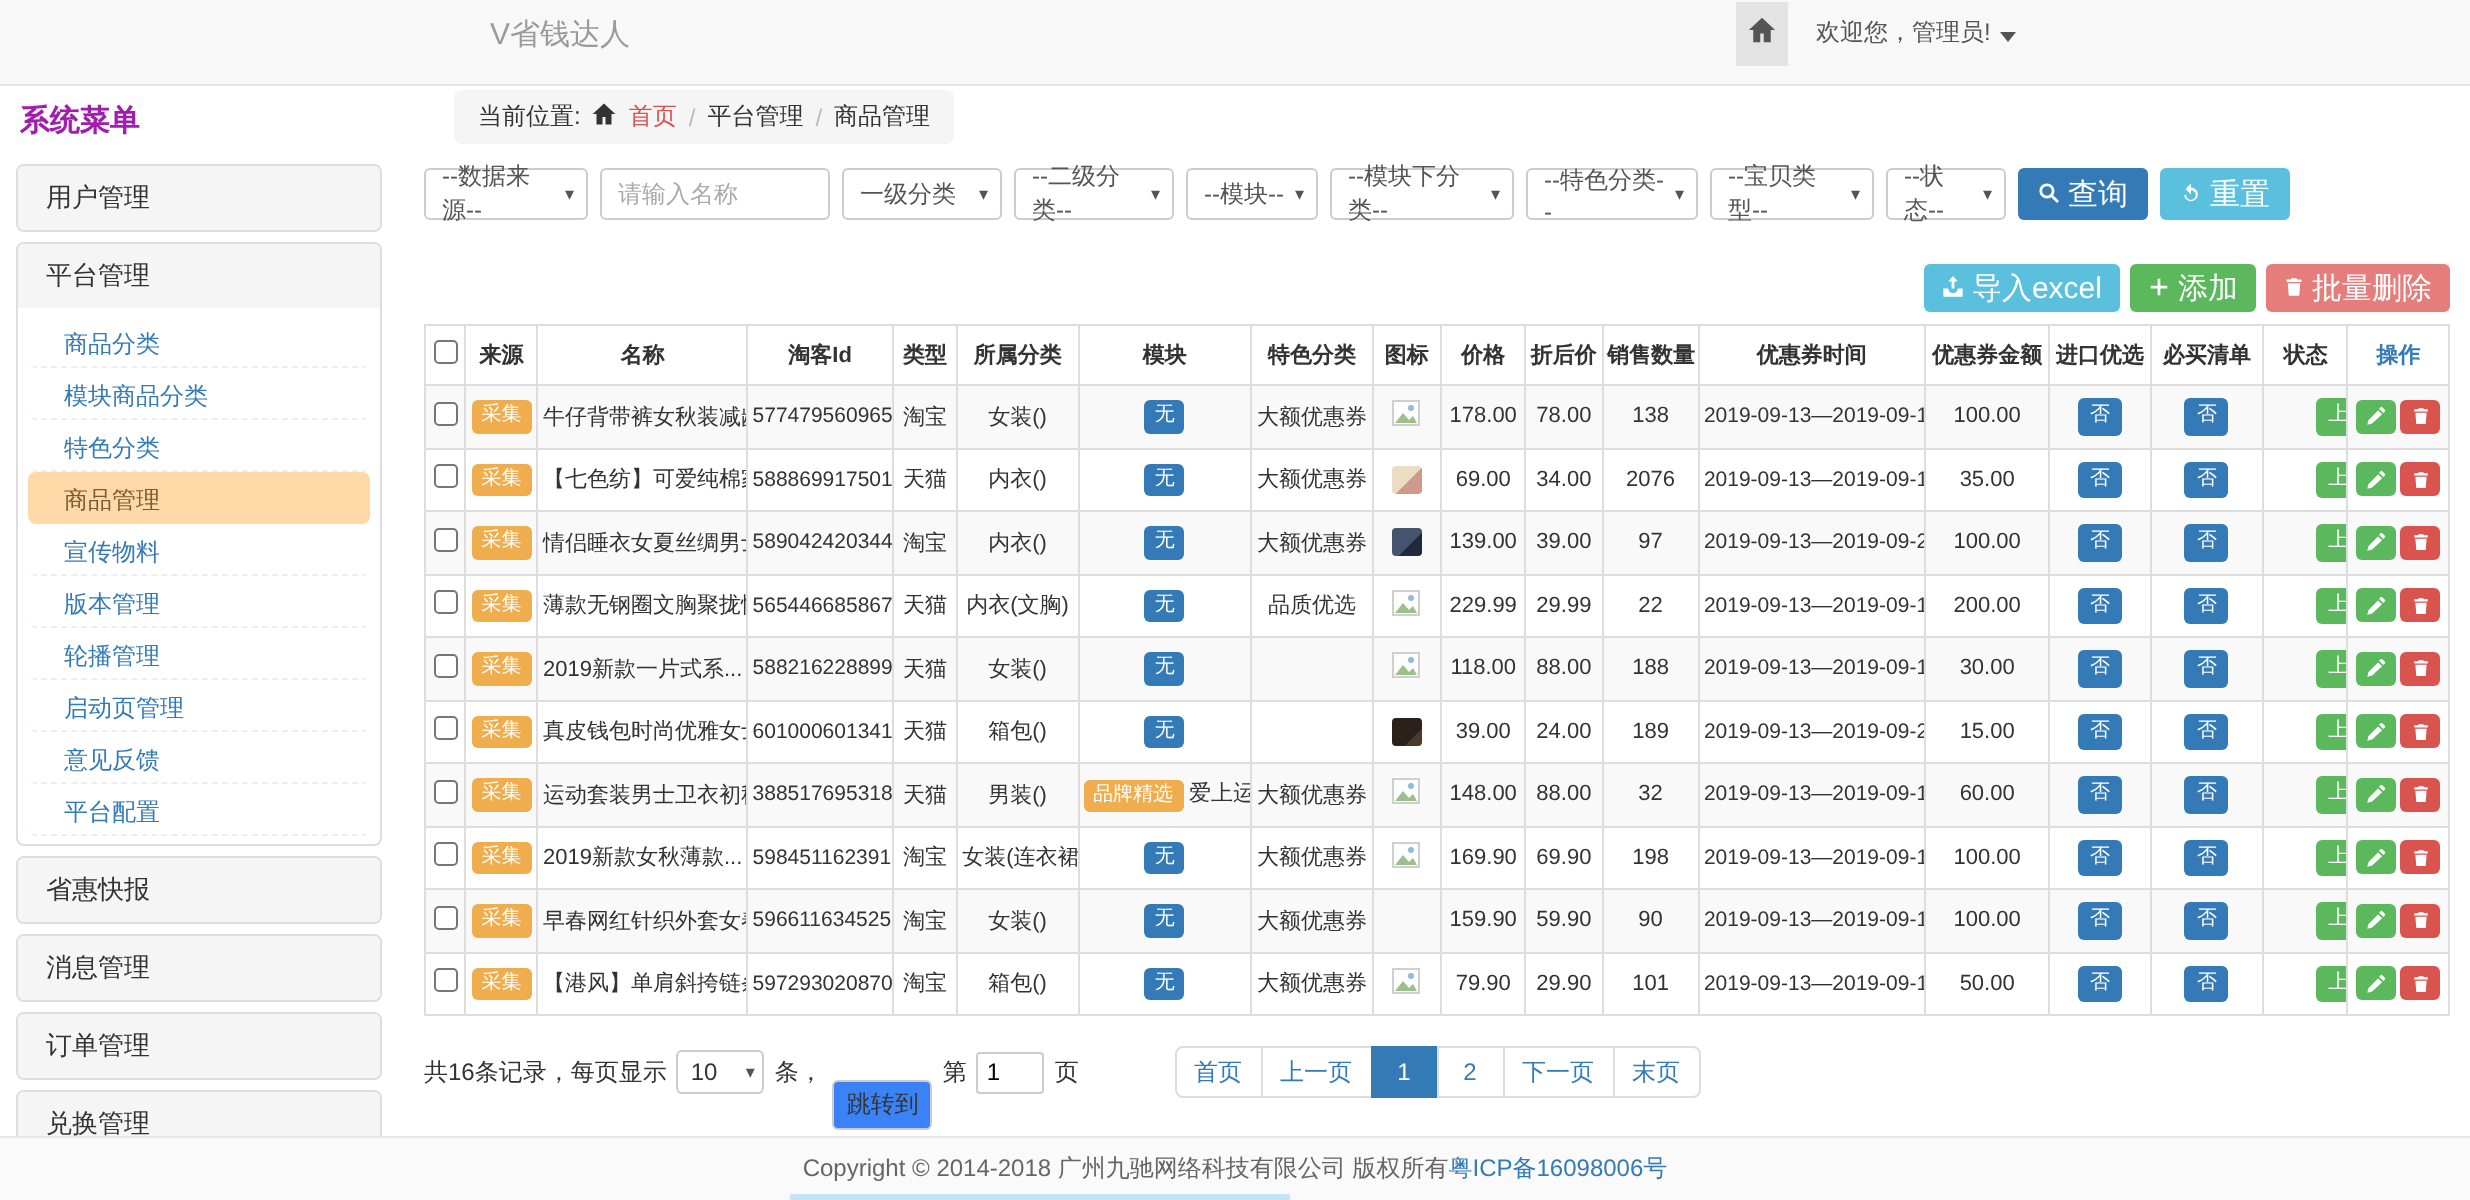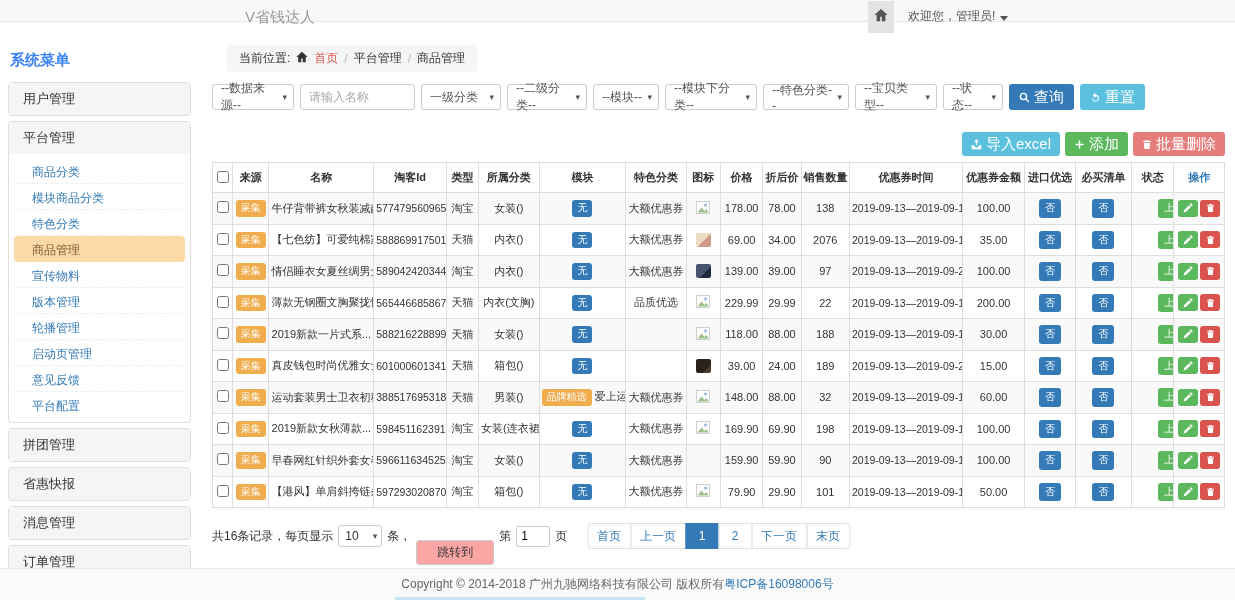--- a/index.html
+++ b/index.html
@@ -2,28 +2,28 @@
 <html><head>
 <meta charset="utf-8">
 <style>
   * { box-sizing: border-box; margin: 0; padding: 0; }
   html,body { width:1235px; height:600px; }
   body {
     font-family: "Liberation Sans", "DejaVu Sans", sans-serif;
     background:#fff; color:#333; font-size:12px; position:relative; overflow:hidden;
   }
   
-  .topbar { position:absolute; top:0; left:0; right:0; height:22px; background:#f8f8f8; border-bottom:1px solid #e7e7e7; }
+  .topbar { position:absolute; top:0; left:0; right:0; height:43px; background:#f8f8f8; border-bottom:1px solid #e7e7e7; }
   .brand { position:absolute; left:245px; top:8px; font-size:15px; color:#9a9a9a; }
   .topbar-right { position:absolute; left:868px; top:0; height:33px; display:flex; align-items:center; }
   .home-btn { width:26px; height:32px; background:#e3e3e3; display:flex; align-items:center; justify-content:center; cursor:pointer; }
   .welcome { margin-left:14px; color:#555; display:flex; align-items:center; gap:5px; cursor:pointer; }
   
   .sidebar { position:absolute; left:8px; top:45px; width:183px; }
-  .menu-title { color:#3b82f6; font-weight:bold; font-size:15px; padding:6px 2px 12px 2px; }
+  .menu-title { color:#a21caf; font-weight:bold; font-size:15px; padding:6px 2px 12px 2px; }
   .panel { border:1px solid #ddd; border-radius:4px; margin-bottom:5px; background:#fff; overflow:hidden; }
   .panel-header { background:#f5f5f5; padding:7px 14px; font-size:13px; color:#333; cursor:pointer; }
   .panel-body { padding:4px 5px; }
   .sub-item { padding:6px 18px; font-size:12px; color:#337ab7; border-bottom:1px dashed #eee; cursor:pointer; border-radius:4px; height:26px; }
   .sub-item.active { background:#fcd9a6; color:#7a5b33; border-bottom-color:transparent; }
   
   .content { position:absolute; left:212px; top:45px; width:1013px; }
   .breadcrumb { display:inline-flex; align-items:center; gap:6px; background:#f5f5f5; border-radius:4px; padding:5px 12px; margin-left:15px; font-size:12px; color:#333; }
   .breadcrumb .home-link { color:#d9534f; cursor:pointer; }
   .breadcrumb .sep { color:#bbb; }
@@ -62,21 +62,21 @@
   .op-del  { background:#d9534f; }
   .ic-photo { width:15px; height:14px; border-radius:2px; margin:0 auto; }
   .ic-beige { background:linear-gradient(135deg,#ecdcc3 55%,#cf9a8a 55%); }
   .ic-dark  { background:linear-gradient(135deg,#46546e 60%,#1f2a3d 60%); }
   .ic-black { background:linear-gradient(135deg,#2a211b 70%,#4a3a2c 70%); }
   .row-check { width:12px; height:12px; }
   
   .pagination-row { margin-top:14px; position:relative; display:flex; align-items:center; font-size:12px; color:#333; height:28px; }
   .summary { display:flex; align-items:center; gap:5px; }
   .mini-select { height:22px; width:44px; border:1px solid #ccc; border-radius:3px; background:#fff; display:inline-flex; align-items:center; justify-content:space-between; padding:0 4px 0 6px; cursor:pointer; }
-  .jump-btn { background:#fca5a5; border:1px solid #ccc; border-radius:3px; padding:3px 20px; font-size:12px; color:#333; cursor:pointer; font-family:inherit;margin-top:33px; }
+  .jump-btn { background:#3b82f6; border:1px solid #ccc; border-radius:3px; padding:3px 6px; font-size:12px; color:#333; cursor:pointer; font-family:inherit;margin-top:33px; }
   .jump-input { width:34px; height:21px; border:1px solid #ccc; border-radius:2px; padding:0 4px; font-size:12px; }
   .pager { position:absolute; left:50%; transform:translateX(-50%); display:flex; }
   .page-btn { min-width:34px; height:26px; padding:0 9px; border:1px solid #ddd; background:#fff; color:#337ab7; display:flex; align-items:center; justify-content:center; margin-left:-1px; cursor:pointer; }
   .page-btn:first-child { border-radius:4px 0 0 4px; margin-left:0; }
   .page-btn:last-child { border-radius:0 4px 4px 0; }
   .page-btn.active { background:#337ab7; border-color:#337ab7; color:#fff; }
   
   .footer { position:absolute; left:0; right:0; top:568px; height:32px; background:#fafafa; border-top:1px solid #e7e7e7; display:flex; align-items:center; justify-content:center; font-size:12px; color:#666; gap:0; }
   .footer a { color:#337ab7; text-decoration:none;text-align:center; }
   .bottom-scroll-hint { position:absolute; bottom:0; left:395px; width:250px; height:3px; background:#c5e4f5; }
@@ -114,23 +114,20 @@
           <div class="sub-item">模块商品分类</div>
           <div class="sub-item">特色分类</div>
           <div class="sub-item active">商品管理</div>
           <div class="sub-item">宣传物料</div>
           <div class="sub-item">版本管理</div>
           <div class="sub-item">轮播管理</div>
           <div class="sub-item">启动页管理</div>
           <div class="sub-item">意见反馈</div>
           <div class="sub-item">平台配置</div>
         </div>
-      </div>
-      <div class="panel">
-        <div class="panel-header">拼团管理</div>
       </div>
       <div class="panel">
         <div class="panel-header">省惠快报</div>
       </div>
       <div class="panel">
         <div class="panel-header">消息管理</div>
       </div>
       <div class="panel">
         <div class="panel-header">订单管理</div>
       </div>

